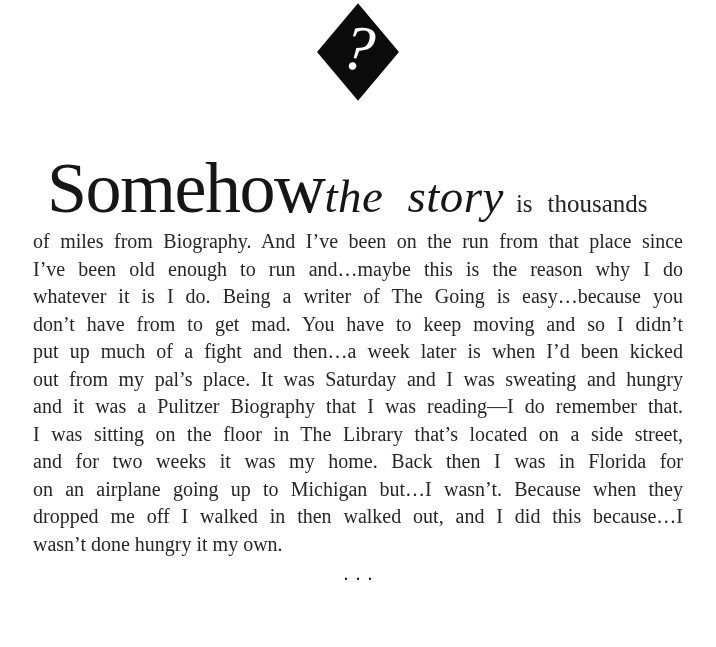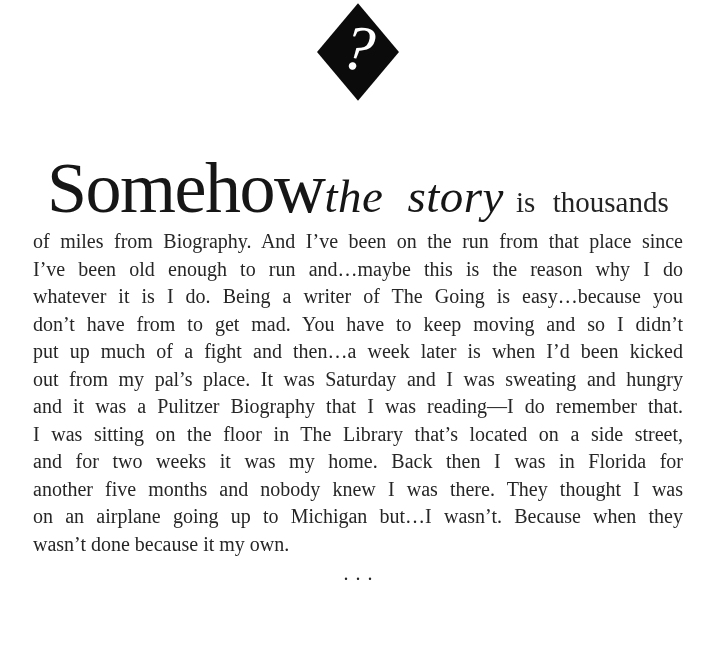--- a/index.html
+++ b/index.html
@@ -35,21 +35,21 @@
   .headline {
     margin-top: 47px;
     margin-left: 14px;
     white-space: nowrap;
     line-height: 1;
     font-weight: normal;
     color: #161616;
   }
   .h-large  { font-size: 72px; letter-spacing: -1.5px; }
   .h-medium { font-size: 47px; font-style: italic; word-spacing: 0.25em; letter-spacing: 0.5px; }
-  .h-small  { font-size: 29px; margin-left: 12px; word-spacing: 0.35em; color: #242424; }
+  .h-small  { font-size: 25px; margin-left: 12px; word-spacing: 0.35em; color: #242424; }
   .body-text {
     margin-top: 4px;
     font-size: 20px;
     line-height: 27.5px;
     color: #262626;
   }
   .bl { text-align: justify; text-align-last: justify; }
   .bl.last { text-align-last: left; }
   .ellipsis {
     margin-top: 4px;
@@ -75,20 +75,20 @@
   <div class="body-text">
     <p class="bl">of miles from Biography. And I’ve been on the run from that place since</p>
     <p class="bl">I’ve been old enough to run and…maybe this is the reason why I do</p>
     <p class="bl">whatever it is I do. Being a writer of The Going is easy…because you</p>
     <p class="bl">don’t have from to get mad. You have to keep moving and so I didn’t</p>
     <p class="bl">put up much of a fight and then…a week later is when I’d been kicked</p>
     <p class="bl">out from my pal’s place. It was Saturday and I was sweating and hungry</p>
     <p class="bl">and it was a Pulitzer Biography that I was reading—I do remember that.</p>
     <p class="bl">I was sitting on the floor in The Library that’s located on a side street,</p>
     <p class="bl">and for two weeks it was my home. Back then I was in Florida for</p>
-    <p class="bl">another five months and nobody knew I was there. They thought I was</p>
     <p class="bl">on an airplane going up to Michigan but…I wasn’t. Because when they</p>
-    <p class="bl last">wasn’t done because it my own.</p>
+    <p class="bl">dropped me off I walked in then walked out, and I did this because…I</p>
+    <p class="bl last">wasn’t done hungry it my own.</p>
   </div>
 
   <div class="ellipsis">...</div>
 
 </div>
 
 </body></html>

